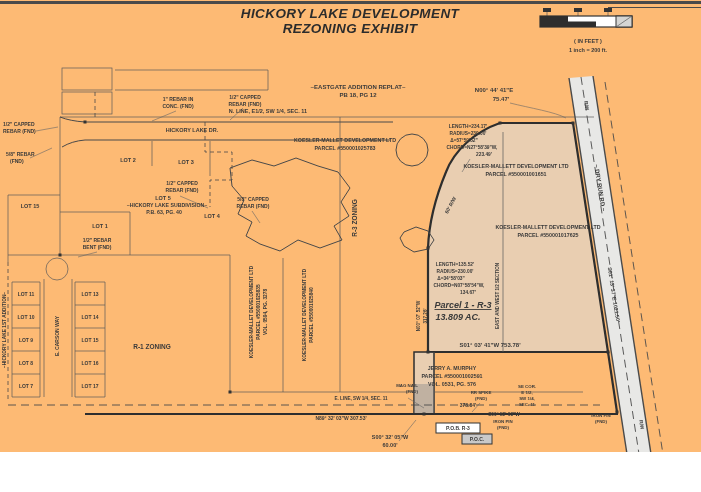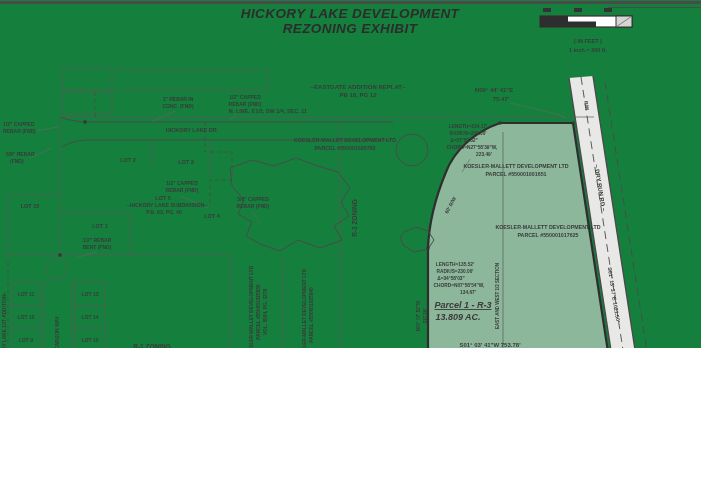--- a/index.html
+++ b/index.html
@@ -1,16 +1,16 @@
 <!DOCTYPE html>
 <html><head>
 <meta charset="utf-8">
 <style>
   html,body{margin:0;padding:0;background:#ffffff;}
-  .stage{position:relative;width:701px;height:348px;background:#15803d;overflow:hidden;
+  .stage{position:relative;width:701px;height:452px;background:#fdba74;overflow:hidden;
          font-family:"Liberation Sans", sans-serif;}
   svg{position:absolute;left:0;top:0;}
   .ln{stroke:#4a4a4a;stroke-width:1;fill:none;}
   .thin{stroke:#5a5a5a;stroke-width:.7;fill:none;}
   .bold{stroke:#2e2e2e;stroke-width:2.2;fill:none;}
   .dash{stroke:#4a4a4a;stroke-width:.8;fill:none;stroke-dasharray:4 3;}
   .dash2{stroke:#4a4a4a;stroke-width:.9;fill:none;stroke-dasharray:8 5;}
   .leader{stroke:#666;stroke-width:.6;fill:none;}
   .lbl{font-family:"Liberation Sans", sans-serif;font-weight:600;fill:#3a3a3a;}
   .title{font:700 italic 13.5px "Liberation Sans", sans-serif;fill:#2c2c2c;letter-spacing:.4px;}

